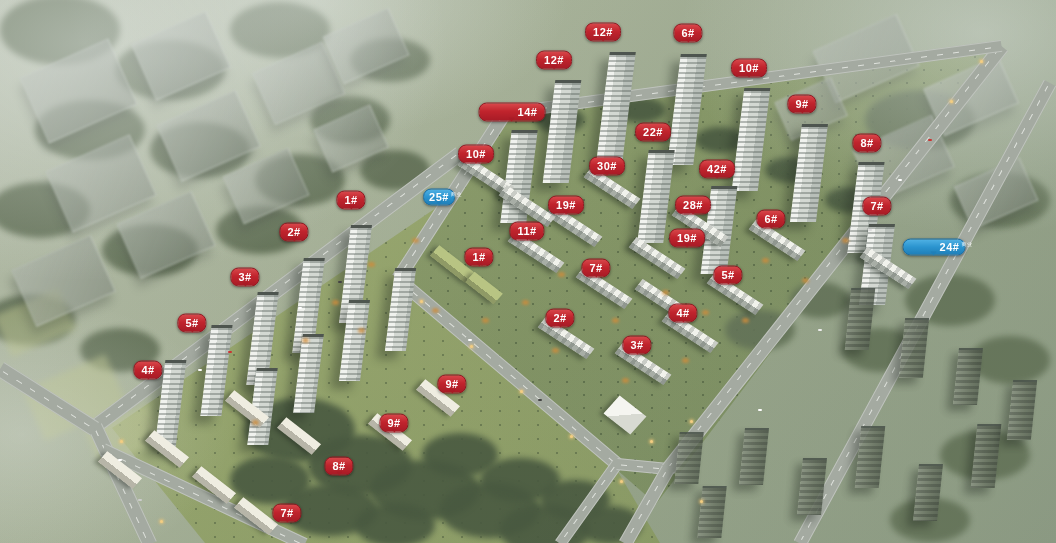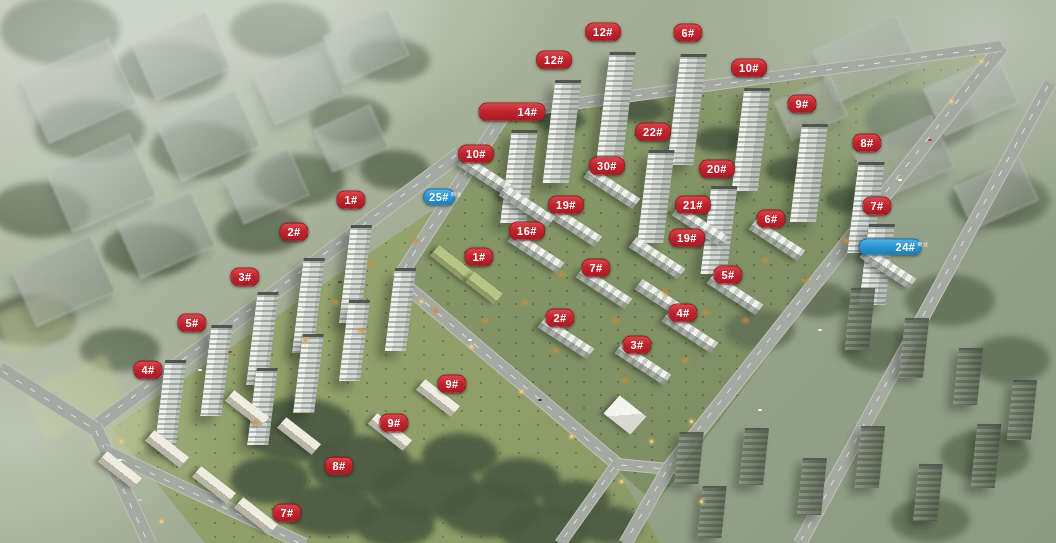--- a/index.html
+++ b/index.html
@@ -250,31 +250,31 @@
 <div class="bdg red" style="left: 603px; top: 32px;">12#</div>
     <div class="bdg red" style="left: 688px; top: 33px;">6#</div>
     <div class="bdg red" style="left: 554px; top: 60px;">12#</div>
     <div class="bdg red" style="left: 749px; top: 68px;">10#</div>
     <div class="bdg red" style="left: 802px; top: 104px;">9#</div>
     <div class="bdg red" style="left: 512px; top: 112px; padding-left: 38px;">14#</div>
     <div class="bdg red" style="left: 653px; top: 132px; text-align: right;">22#</div>
     <div class="bdg red" style="left: 867px; top: 143px;">8#</div>
     <div class="bdg red" style="left: 476px; top: 154px;">10#</div>
     <div class="bdg red" style="left: 607px; top: 166px;">30#</div>
-    <div class="bdg red" style="left: 717px; top: 169px;">20#</div>
+    <div class="bdg red" style="left: 717px; top: 169px;">42#</div>
     <div class="bdg blue" style="left: 439px; top: 197px;">25#<span class="sub">商业</span></div>
     <div class="bdg red" style="left: 351px; top: 200px;">1#</div>
     <div class="bdg red" style="left: 566px; top: 205px;">19#</div>
-    <div class="bdg red" style="left: 693px; top: 205px;">21#</div>
+    <div class="bdg red" style="left: 693px; top: 205px;">28#</div>
     <div class="bdg red" style="left: 877px; top: 206px;">7#</div>
     <div class="bdg red" style="left: 771px; top: 219px;">6#</div>
-    <div class="bdg red" style="left: 527px; top: 231px;">16#</div>
+    <div class="bdg red" style="left: 527px; top: 231px;">11#</div>
     <div class="bdg red" style="left: 294px; top: 232px;">2#</div>
     <div class="bdg red" style="left: 687px; top: 238px;">19#</div>
-    <div class="bdg blue" style="left: 890px; top: 247px; padding-left: 36px;">24#<span class="sub">商业</span></div>
+    <div class="bdg blue" style="left: 934px; top: 247px; padding-left: 36px;">24#<span class="sub">商业</span></div>
     <div class="bdg red" style="left: 479px; top: 257px;">1#</div>
     <div class="bdg red" style="left: 596px; top: 268px;">7#</div>
     <div class="bdg red" style="left: 728px; top: 275px;">5#</div>
     <div class="bdg red" style="left: 245px; top: 277px;">3#</div>
     <div class="bdg red" style="left: 683px; top: 313px;">4#</div>
     <div class="bdg red" style="left: 560px; top: 318px;">2#</div>
     <div class="bdg red" style="left: 192px; top: 323px;">5#</div>
     <div class="bdg red" style="left: 637px; top: 345px;">3#</div>
     <div class="bdg red" style="left: 148px; top: 370px;">4#</div>
     <div class="bdg red" style="left: 452px; top: 384px;">9#</div>

